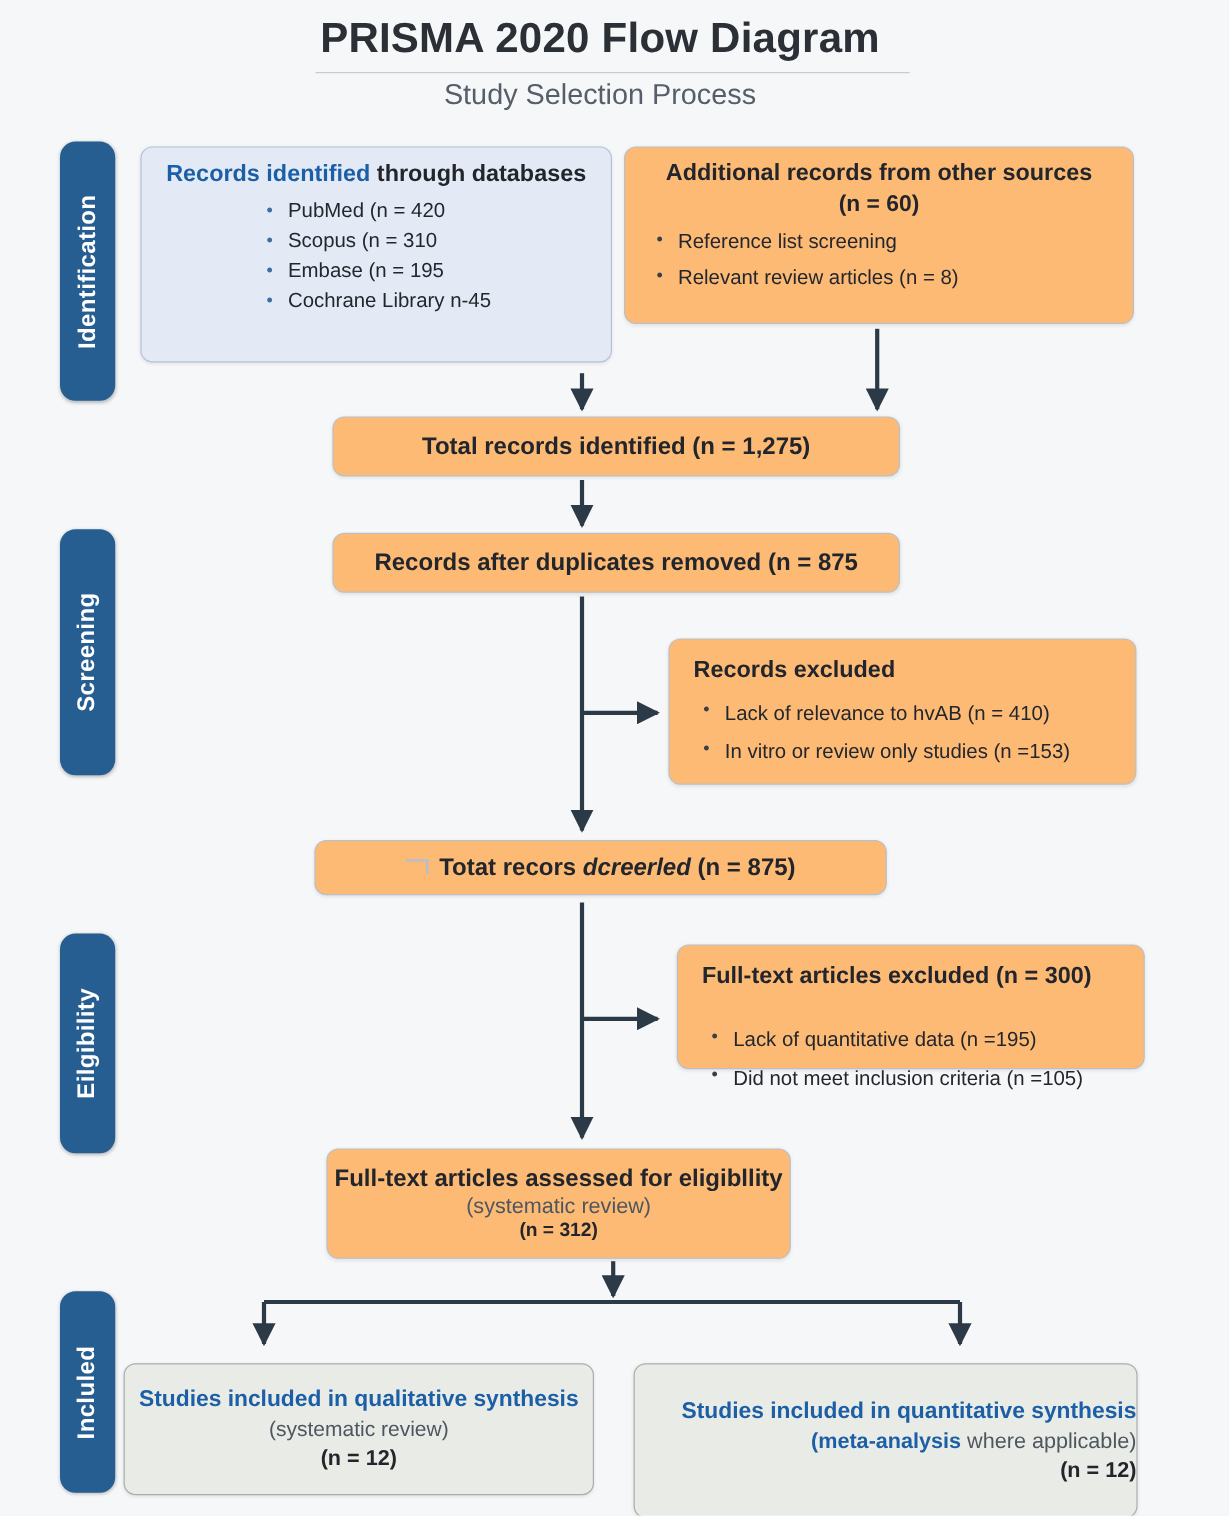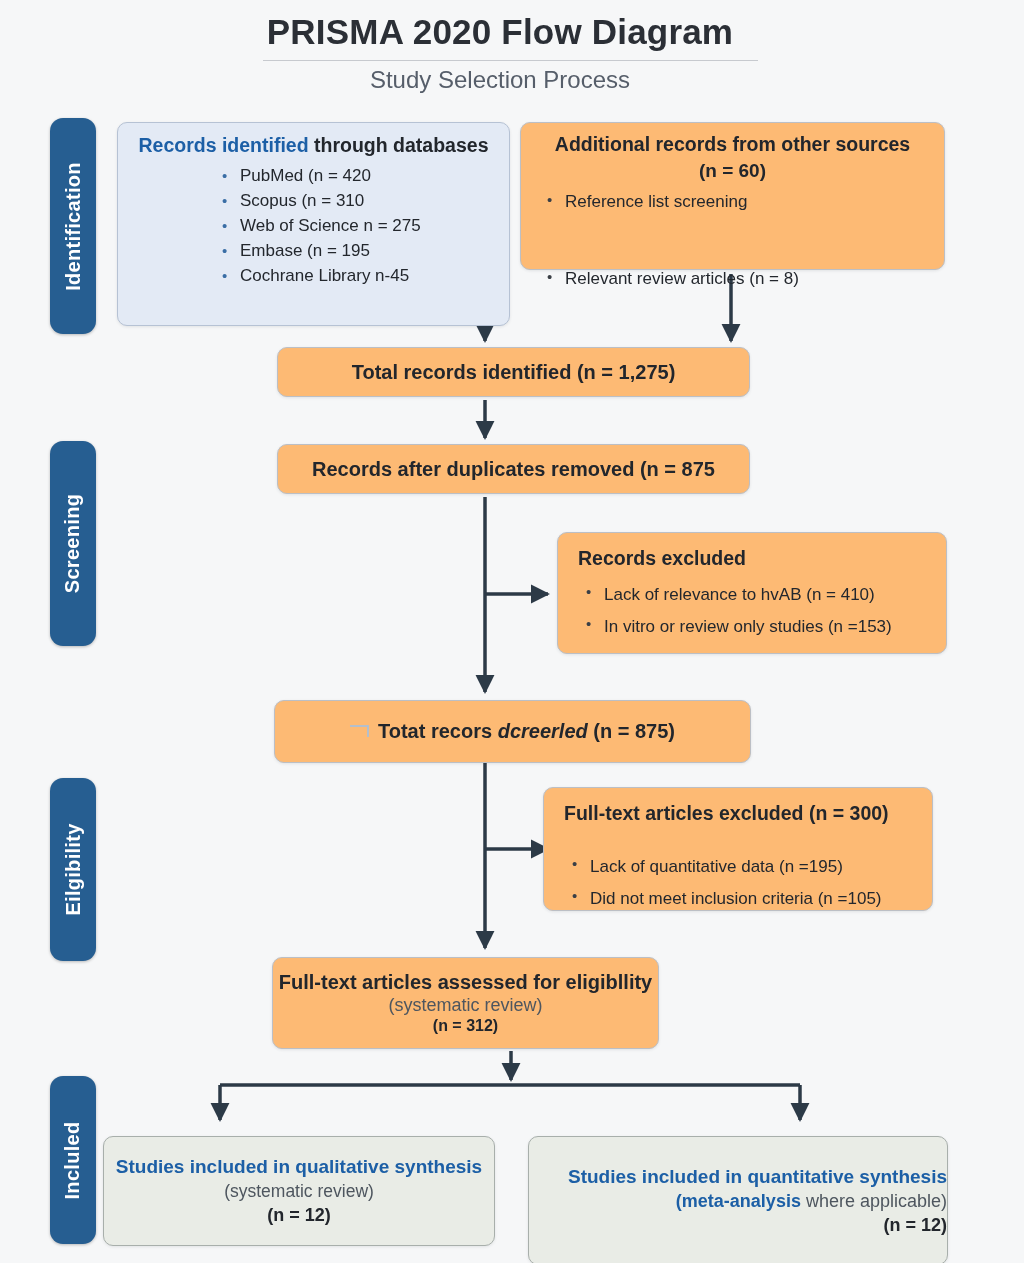--- a/index.html
+++ b/index.html
@@ -111,65 +111,64 @@
   <div class="stage" style="left:50px; top:441px; height:205px;">
     <span>Screening</span>
   </div>
   <div class="stage" style="left:50px; top:778px; height:183px;">
     <span>Eilgibility</span>
   </div>
   <div class="stage" style="left:50px; top:1076px; height:168px;">
     <span>Incluled</span>
   </div>
 
-  <div class="box blue" style="left:117px; top:122px; width:393px; height:204px; padding:11px 16px;">
+  <div class="box blue" style="left:117px; top:122px; width:393px; height:180px; padding:11px 16px;">
     <div style="text-align:center; font-size:19.5px;">
       <span class="em-blue">Records identified</span><span class="t-dark" style="font-weight:700;"> through databases</span>
     </div>
     <ul class="bullets blue-dots" style="margin-left:88px;">
       <li>PubMed (n = 420</li>
       <li>Scopus (n = 310</li>
-      <li>Web of Science n = 275</li>
       <li>Embase (n = 195</li>
       <li>Cochrane Library n-45</li>
     </ul>
   </div>
 
   <div class="box gray" style="left:520px; top:122px; width:425px; height:148px; padding:10px 18px;">
     <div class="box-title" style="text-align:center;">Additional records from other sources</div>
     <div class="t-dark" style="text-align:center; font-size:19px; font-weight:600; margin-top:4px;">(n = 60)</div>
     <ul class="bullets dark-dots" style="margin-left:8px; margin-top:5px;">
       <li style="line-height:30px;">Reference list screening</li>
-      <li style="line-height:30px;margin-top:47px;">Relevant review articles (n = 8)</li>
+      <li style="line-height:30px;">Relevant review articles (n = 8)</li>
     </ul>
   </div>
 
   <div class="box gray centered" style="left:277px; top:347px; width:473px; height:50px;">
     <div class="strong-line">Total records identified (n = 1,275)</div>
   </div>
 
   <div class="box gray centered" style="left:277px; top:444px; width:473px; height:50px;">
     <div class="strong-line">Records after duplicates removed (n = 875</div>
   </div>
 
   <div class="box gray" style="left:557px; top:532px; width:390px; height:122px; padding:14px 20px;">
     <div class="box-title">Records excluded</div>
     <ul class="bullets dark-dots" style="margin-left:8px; margin-top:9px;">
       <li style="line-height:32px;">Lack of relevance to hvAB (n = 410)</li>
       <li style="line-height:32px;">In vitro or review only studies (n =153)</li>
     </ul>
   </div>
 
-  <div class="box gray centered" style="left:274px; top:700px; width:477px; height:63px;">
+  <div class="box gray centered" style="left:262px; top:700px; width:477px; height:46px;">
     <div style="font-size:20px;">
       <span class="corner-glyph"></span><span style="font-weight:700;" class="t-dark">Totat recors </span><span class="ital t-dark">dcreerled</span><span style="font-weight:700;" class="t-dark"> (n = 875)</span>
     </div>
   </div>
 
-  <div class="box gray" style="left:543px; top:787px; width:390px; height:124px; padding:14px 20px;">
+  <div class="box gray" style="left:564px; top:787px; width:390px; height:104px; padding:14px 20px;">
     <div class="box-title">Full-text articles excluded (n = 300)</div>
     <ul class="bullets dark-dots" style="margin-left:8px; margin-top:26px;">
       <li style="line-height:32px;">Lack of quantitative data (n =195)</li>
       <li style="line-height:32px;">Did not meet inclusion criteria (n =105)</li>
     </ul>
   </div>
 
   <div class="box gray centered" style="left:272px; top:957px; width:387px; height:92px;">
     <div class="strong-line">Full-text articles assessed for eligibllity</div>
     <div class="t-gray" style="font-size:18px; margin-top:1px;">(systematic review)</div>

